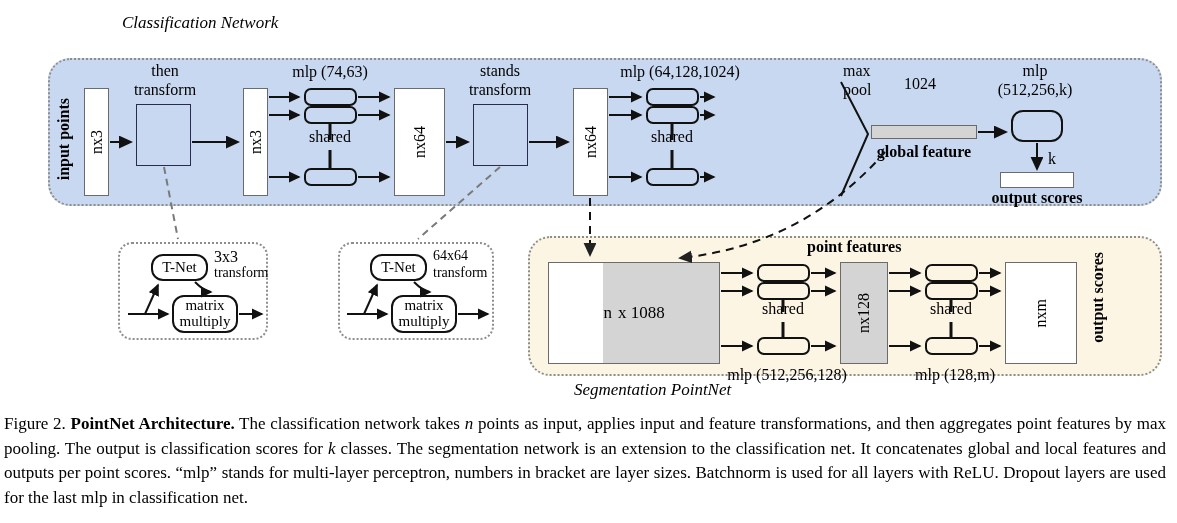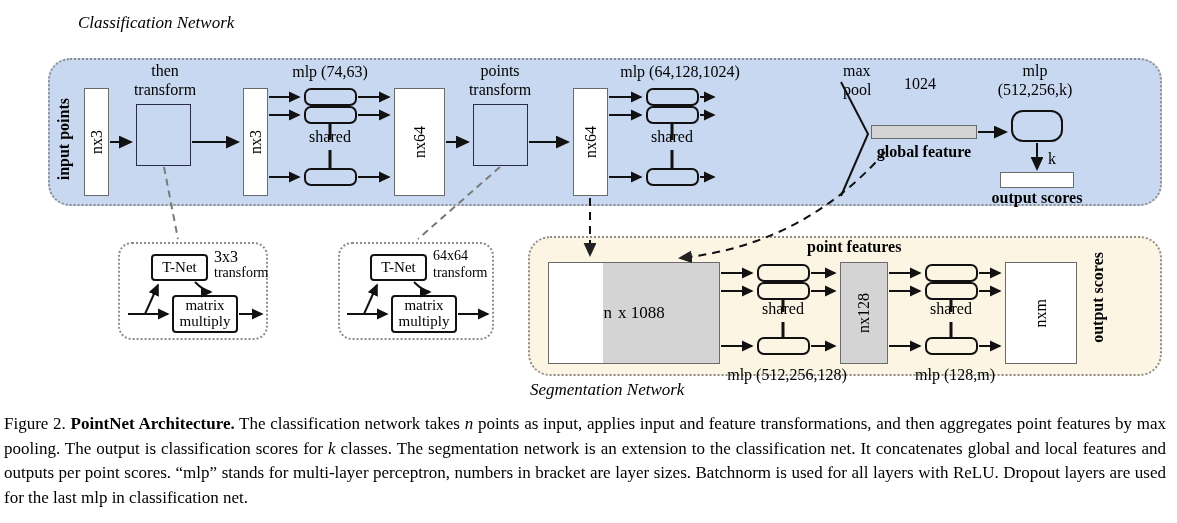--- a/index.html
+++ b/index.html
@@ -42,21 +42,21 @@
   #tnet1-panel { left: 118px; top: 242px; width: 150px; }
   #tnet2-panel { left: 338px; top: 242px; width: 156px; }
 
   
   .lbl {
     position: absolute;
     white-space: nowrap;
     line-height: 1.05;
     font-size: 16px;
   }
-  .lbl.ital { font-style: italic; font-size: 17px; }
+  .lbl.ital { font-style: italic; font-size: 17px; margin-left: 44px; }
   .lbl.bold { font-weight: bold; }
   .lbl.center { text-align: center; transform: translateX(-50%); }
 
   
   .tensor {
     position: absolute;
     box-sizing: border-box;
     background: #ffffff;
     border: 1.5px solid #6b6b6b;
     display: flex; align-items: center; justify-content: center;
@@ -106,21 +106,21 @@
     background: #d4d4d4;
     border: 1.5px solid #6b6b6b;
   }
 
   
   .tbox {
     position: absolute;
     box-sizing: border-box;
     background: #ffffff;
     border: 2px solid #111;
-    border-radius: 4px;
+    border-radius: 12px;
     display: flex; align-items: center; justify-content: center;
     text-align: left;
     font-size: 15px;
     line-height: 1.05;
   }
 
   
   .concat {
     position: absolute;
     box-sizing: border-box;
@@ -160,21 +160,21 @@
   #caption b { font-weight: bold; }
   #caption i { font-style: italic; }
 </style>
 </head>
 <body>
 
 <div class="fig">
 
   <div class="lbl ital" style="left:78px; top:14px;">Classification Network</div>
 
-  <div class="lbl ital" style="left:530px; top:381px;">Segmentation Network</div>
+  <div class="lbl ital" style="left:530px; top:381px;">Segmentation PointNet</div>
 
   <div class="panel" id="cls-panel"></div>
   <div class="panel" id="seg-panel"></div>
   <div class="tnet-panel" id="tnet1-panel"></div>
   <div class="tnet-panel" id="tnet2-panel"></div>
 
   <div style="position:absolute; left:55px; top:98px; writing-mode:vertical-rl; transform:rotate(180deg); font-weight:bold; font-size:16px; white-space:nowrap;">input points</div>
 
   <div class="tensor" style="left:84px; top:88px; width:25px; height:108px;">
     <span>nx3</span>
@@ -194,21 +194,21 @@
   <div class="pill blue" style="left:304px; top:88px; width:53px; height:18px;"></div>
   <div class="pill blue" style="left:304px; top:106px; width:53px; height:18px;"></div>
   <div class="pill blue" style="left:304px; top:168px; width:53px; height:18px;"></div>
 
   <div class="lbl center" style="left:330px; top:129px;">shared</div>
 
   <div class="tensor" style="left:394px; top:88px; width:51px; height:108px;">
     <span>nx64</span>
   </div>
 
-  <div class="lbl center" style="left:500px; top:63px;">points</div>
+  <div class="lbl center" style="left:500px; top:63px;">stands</div>
   <div class="lbl center" style="left:500px; top:82px;">transform</div>
 
   <div class="xform" style="left:473px; top:104px; width:55px; height:62px;"></div>
 
   <div class="tensor" style="left:573px; top:88px; width:35px; height:108px;">
     <span>nx64</span>
   </div>
 
   <div class="lbl center" style="left:680px; top:64px;">mlp (64,128,1024)</div>
 

